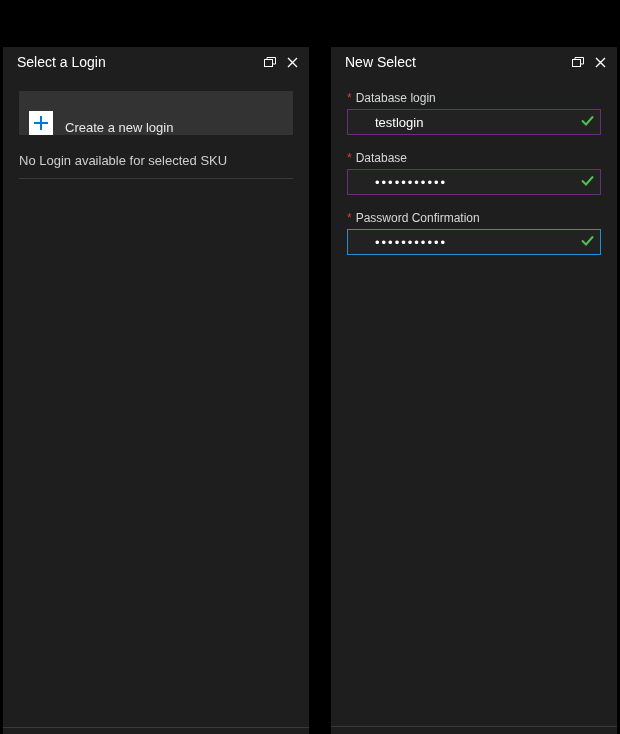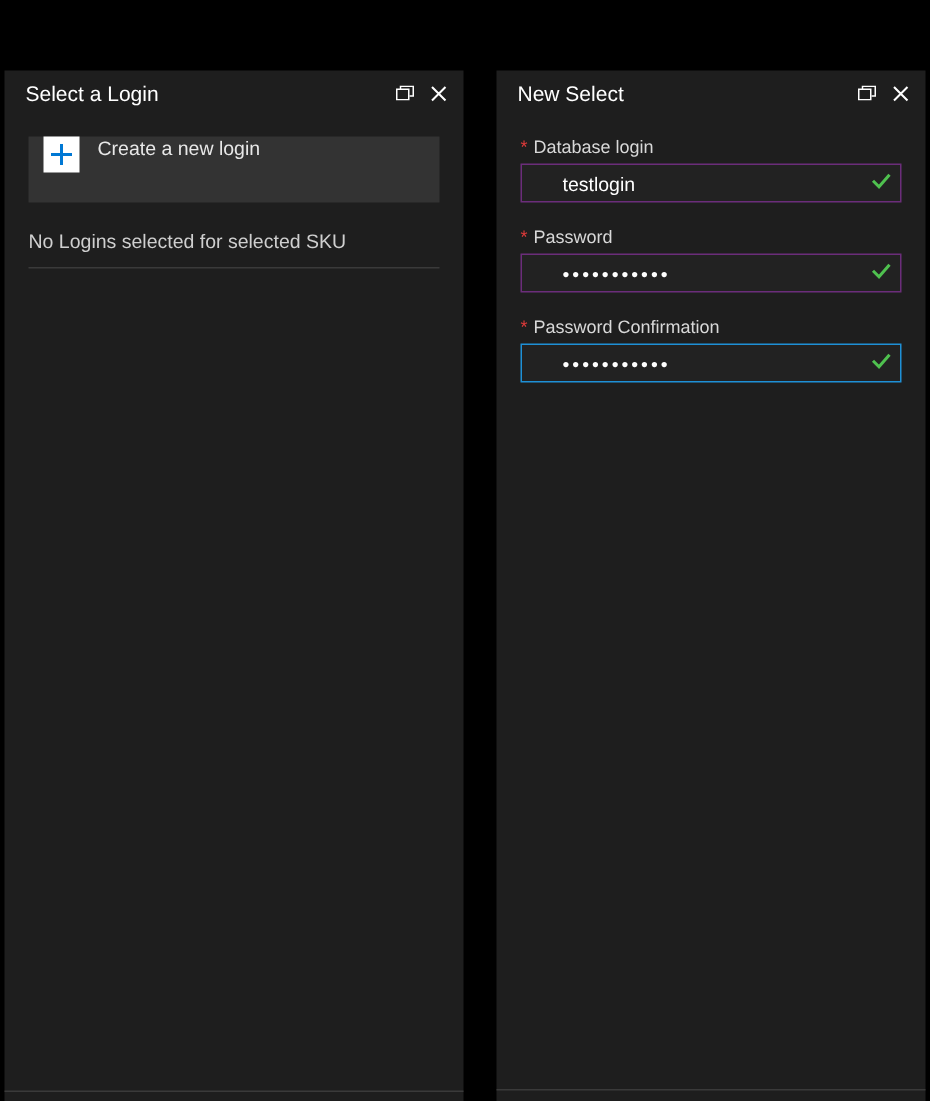--- a/index.html
+++ b/index.html
@@ -51,21 +51,21 @@
   .winctrl svg { display:block; }
 
   .content {
     padding: 14px 16px 0 16px;
     flex: 1 1 auto;
     overflow: hidden;
   }
 
   .create-row {
     display: flex;
-    align-items: flex-start;
+    align-items: flex-end;
     background: #333333;
     height: 44px;
     padding: 0 10px;
     gap: 12px;
     cursor: pointer;
   }
   .plus-box {
     width: 24px; height: 24px;
     background: #fff;
     display: flex; align-items: center; justify-content: center;
@@ -172,21 +172,21 @@
     <div class="content">
       <div class="create-row">
         <div class="plus-box">
           <svg width="18" height="18" viewBox="0 0 18 18">
               <path d="M9 2 V16 M2 9 H16" stroke="#0078d4" stroke-width="2"></path>
             </svg>
         </div>
         <span class="label">Create a new login</span>
       </div>
 
-      <div class="empty-msg">No Logins selected for selected SKU</div>
+      <div class="empty-msg">No Login available for selected SKU</div>
     </div>
 
     <div class="left-footer"></div>
   </div>
 
   <div class="panel panel-right">
     <div class="titlebar">
       <h1>New Select</h1>
       <div class="winctrl">
         <svg width="12" height="10" viewBox="0 0 12 10">
@@ -214,21 +214,21 @@
             <svg width="13" height="11" viewBox="0 0 13 11">
                 <path d="M1 5 L5 9 L12 1" stroke="#4fc14f" stroke-width="2" fill="none"></path>
               </svg>
           </span>
         </div>
       </div>
 
       <div class="field-group">
         <div class="field-label">
           <span class="req">*</span>
-          <span>Password</span>
+          <span>Database</span>
         </div>
         <div class="input-wrap">
           <input type="password" value="●●●●●●●●●●●" style="">
           <span class="check">
             <svg width="13" height="11" viewBox="0 0 13 11">
                 <path d="M1 5 L5 9 L12 1" stroke="#4fc14f" stroke-width="2" fill="none"></path>
               </svg>
           </span>
         </div>
       </div>

